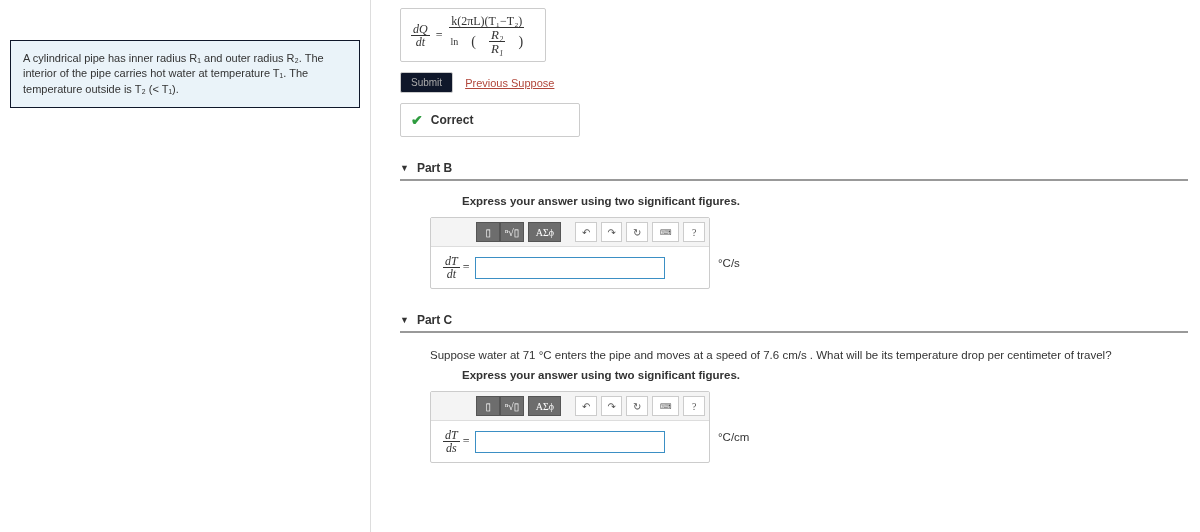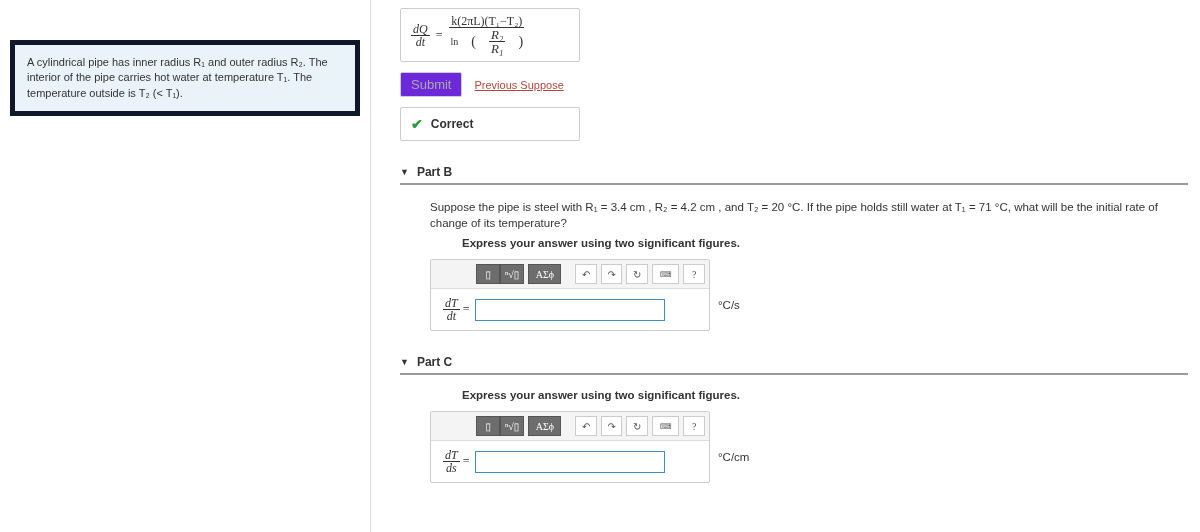--- a/index.html
+++ b/index.html
@@ -12,21 +12,21 @@
     height: 532px;
     display: flex;
     position: relative;
   }
   .left-col {
     width: 370px;
     padding: 40px 10px 0 10px;
   }
   .sidebar-note {
     background: #eaf3f9;
-    border: 5px solid #0f172a;
+    border: 1px solid #0f172a;
     padding: 10px 12px;
     font-size: 11px;
     line-height: 1.4;
     color: #333;
   }
   .divider {
     position: absolute;
     left: 370px;
     top: 0;
     bottom: 0;
@@ -38,38 +38,38 @@
     padding: 8px 12px 0 30px;
   }
   .instruction {
     font-weight: bold;
     font-size: 12px;
     margin-bottom: 8px;
   }
   .answer-box {
     border: 1px solid #ccc;
     border-radius: 2px;
-    width: 180px;
+    width: 146px;
     padding: 6px 10px;
     display: flex;
     align-items: center;
     gap: 6px;
     font-family: "Times New Roman", serif;
     font-size: 12px;
     margin-bottom: 10px;
   }
   .frac { display: inline-flex; flex-direction: column; align-items: center; line-height:1; font-style: italic;}
   .frac .num { border-bottom: 1px solid #333; padding: 0 2px; }
   .frac .den { padding: 0 2px; }
   .submit-row { display:flex; align-items:center; gap:12px; margin-bottom:10px;}
   .btn-submit {
-    background: #6d28d9;
+    background: #0f172a;
     border: 1px solid #ccc;
     color: #aaa;
-    font-size: 13px;
+    font-size: 10px;
     padding: 4px 10px;
     border-radius: 2px;
     cursor: default;
   }
   .prev-link { color: #b1463a; font-size: 11px; text-decoration: underline; cursor:pointer;}
   .correct-box {
     border: 1px solid #ccc;
     border-radius: 2px;
     width: 180px;
     padding: 8px 10px;
@@ -199,21 +199,20 @@
   <div class="correct-box">
     <span class="check">✔</span>
     <span>Correct</span>
   </div>
 
   <div class="part-header">
     <span class="caret">▼</span>
     <span>Part B</span>
   </div>
   <div class="part-body">
-    <div class="question">Suppose the pipe is steel with R₁ = 3.4 cm , R₂ = 4.2 cm , and T₂ = 20 °C. If the pipe holds still water at T₁ = 71 °C, what will be the initial rate of change of its temperature?</div>
     <div class="bold-instr">Express your answer using two significant figures.</div>
     <div class="input-wrap">
       <div class="input-card">
         <div class="toolbar">
           <span style="width:38px"></span>
           <div class="tool-group">
             <div class="tool-btn">▯</div>
             <div class="tool-btn">ⁿ√▯</div>
           </div>
           <div class="tool-btn" style="width:34px;">ΑΣϕ</div>
@@ -237,20 +236,21 @@
       </div>
       <span class="unit">°C/s</span>
     </div>
   </div>
 
   <div class="part-header">
     <span class="caret">▼</span>
     <span>Part C</span>
   </div>
   <div class="part-body">
+    <div class="question">Suppose water at 71 °C enters the pipe and moves at a speed of 7.6 cm/s . What will be its temperature drop per centimeter of travel?</div>
     <div class="bold-instr">Express your answer using two significant figures.</div>
     <div class="input-wrap">
       <div class="input-card">
         <div class="toolbar">
           <span style="width:38px"></span>
           <div class="tool-group">
             <div class="tool-btn">▯</div>
             <div class="tool-btn">ⁿ√▯</div>
           </div>
           <div class="tool-btn" style="width:34px;">ΑΣϕ</div>

